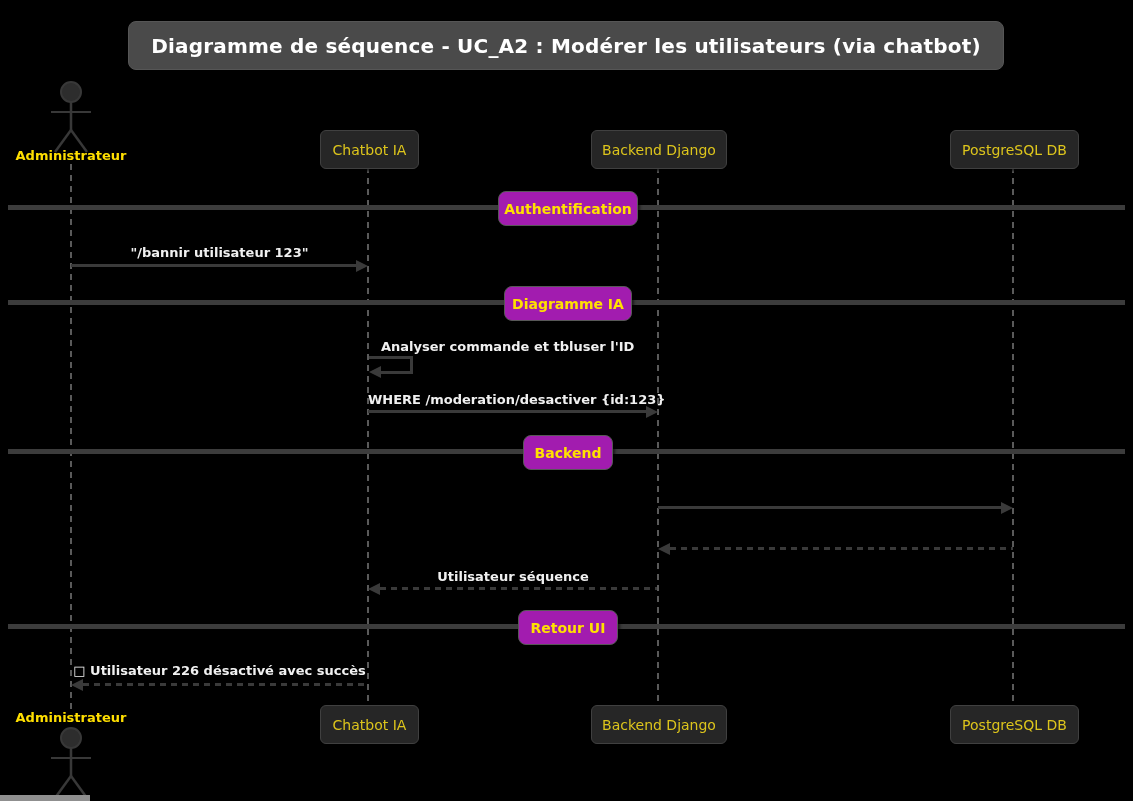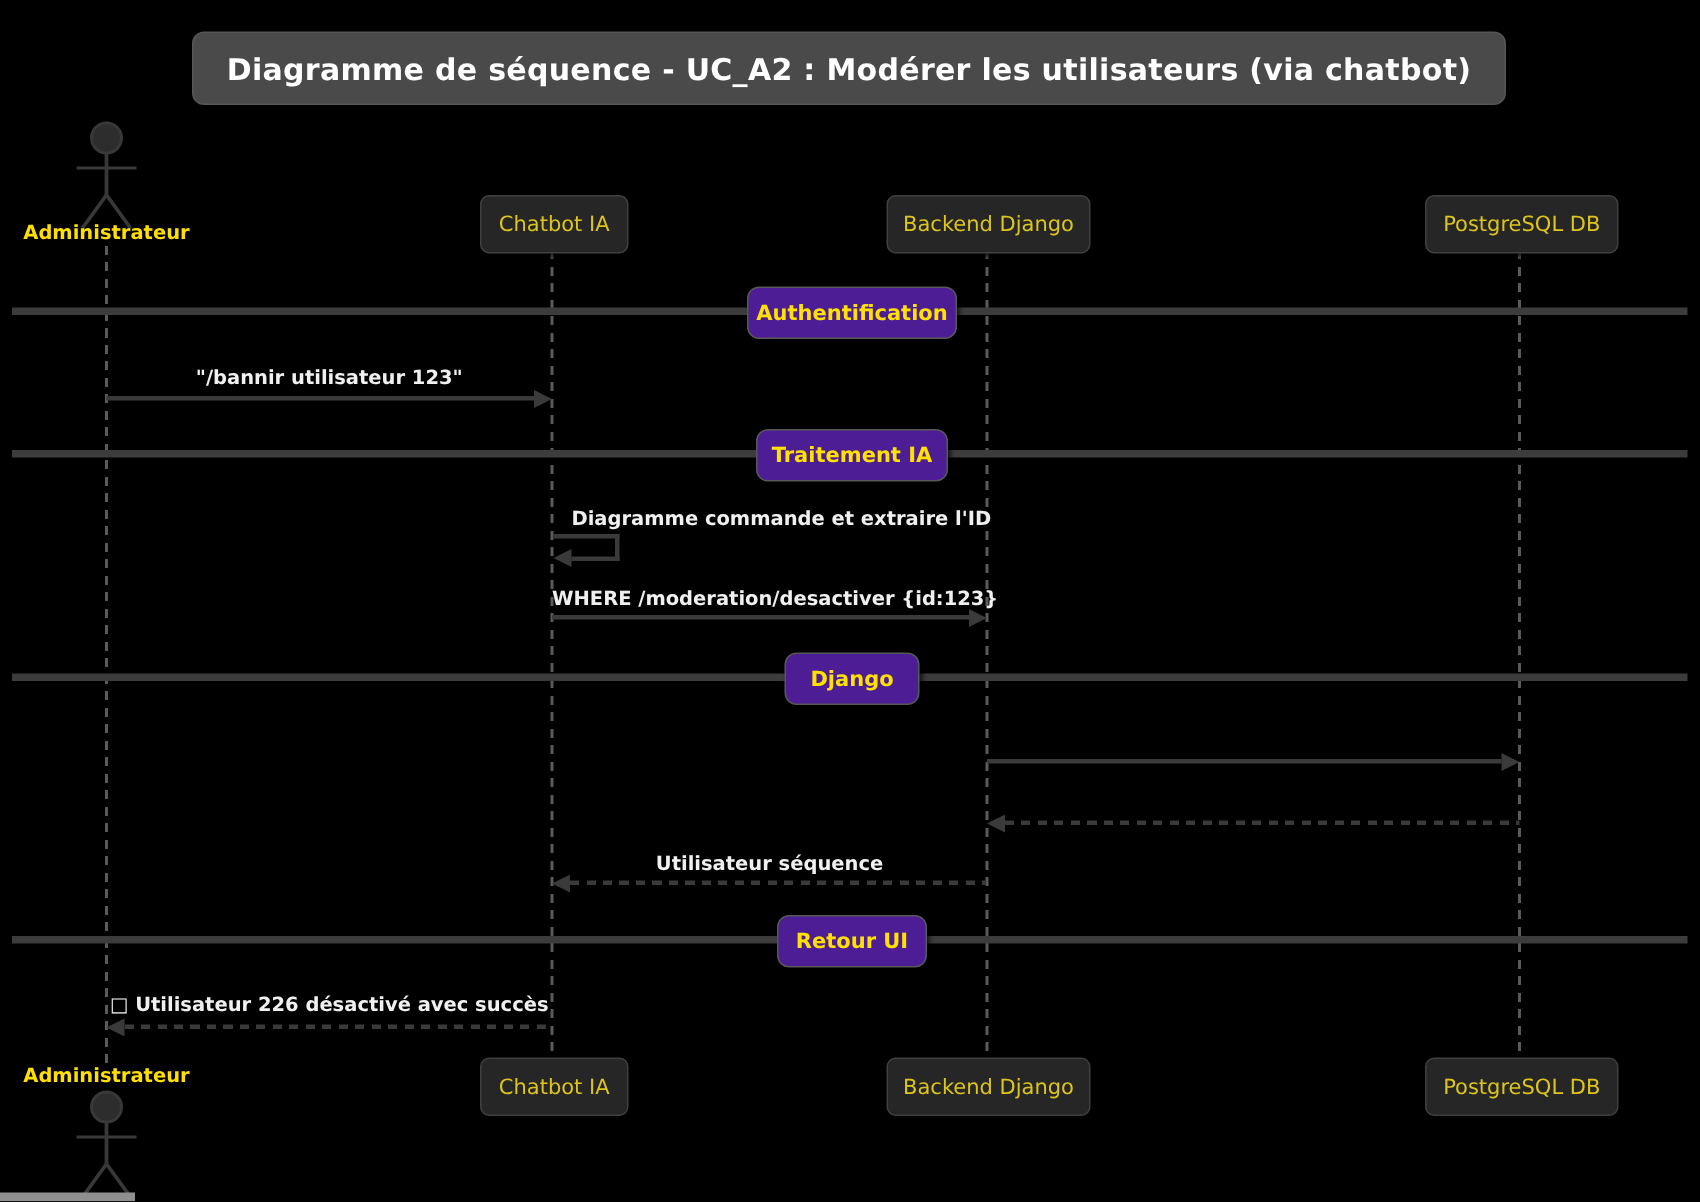--- a/index.html
+++ b/index.html
@@ -26,21 +26,21 @@
   }
   .actor-label{
     position:absolute;width:142px;text-align:center;
     color:#ffdf00;font-size:13px;font-weight:bold;
   }
   .actor-figure{position:absolute;}
   .divider-bar{
     position:absolute;left:8px;width:1117px;height:5px;background:#3c3c3c;
   }
   .divider-box{
-    position:absolute;height:33px;background:#4c1d95;border:1px solid #585858;
+    position:absolute;height:33px;background:#a21caf;border:1px solid #585858;
     border-radius:8px;box-shadow:2px 2px 3px rgba(0,0,0,.6);
     display:flex;align-items:center;justify-content:center;
     color:#ffe100;font-size:14px;font-weight:bold;
   }
   .msg-label{
     position:absolute;text-align:center;color:#f0f0f0;
     font-size:13px;font-weight:bold;white-space:nowrap;
   }
   .msg-label.left{text-align:left;}
   .solid-line{position:absolute;height:3px;background:#3a3a3a;}
@@ -87,34 +87,34 @@
   <div class="participant" style="left:950px;top:130px;width:127px;">PostgreSQL DB</div>
 
   <div class="divider-bar" style="top:205px;"></div>
   <div class="divider-box" style="left:498px;top:191px;width:138px;">Authentification</div>
 
   <div class="msg-label" style="left:71px;top:245px;width:297px;">"/bannir utilisateur 123"</div>
   <div class="solid-line" style="left:71px;top:264px;width:285px;"></div>
   <div class="head-right" style="left:356px;top:260px;"></div>
 
   <div class="divider-bar" style="top:300px;"></div>
-  <div class="divider-box" style="left:504px;top:286px;width:126px;">Traitement IA</div>
+  <div class="divider-box" style="left:504px;top:286px;width:126px;">Diagramme IA</div>
 
-  <div class="msg-label left" style="left:381px;top:339px;">Diagramme commande et extraire l'ID</div>
+  <div class="msg-label left" style="left:381px;top:339px;">Analyser commande et tbluser l'ID</div>
   <div class="solid-line" style="left:369px;top:356px;width:44px;"></div>
   <div class="vline" style="left:410px;top:356px;height:18px;"></div>
   <div class="solid-line" style="left:381px;top:371px;width:32px;"></div>
   <div class="head-left" style="left:369px;top:366px;"></div>
 
   <div class="msg-label" style="left:368px;top:392px;width:290px;">WHERE /moderation/desactiver {id:123}</div>
   <div class="solid-line" style="left:368px;top:410px;width:278px;"></div>
   <div class="head-right" style="left:646px;top:406px;"></div>
 
   <div class="divider-bar" style="top:449px;"></div>
-  <div class="divider-box" style="left:523px;top:435px;width:88px;">Django</div>
+  <div class="divider-box" style="left:523px;top:435px;width:88px;">Backend</div>
 
   <div class="solid-line" style="left:658px;top:506px;width:343px;"></div>
   <div class="head-right" style="left:1001px;top:502px;"></div>
 
   <div class="dashed-line" style="left:670px;top:547px;width:343px;"></div>
   <div class="head-left" style="left:658px;top:543px;"></div>
 
   <div class="msg-label" style="left:368px;top:569px;width:290px;">Utilisateur séquence</div>
   <div class="dashed-line" style="left:380px;top:587px;width:277px;"></div>
   <div class="head-left" style="left:368px;top:583px;"></div>

